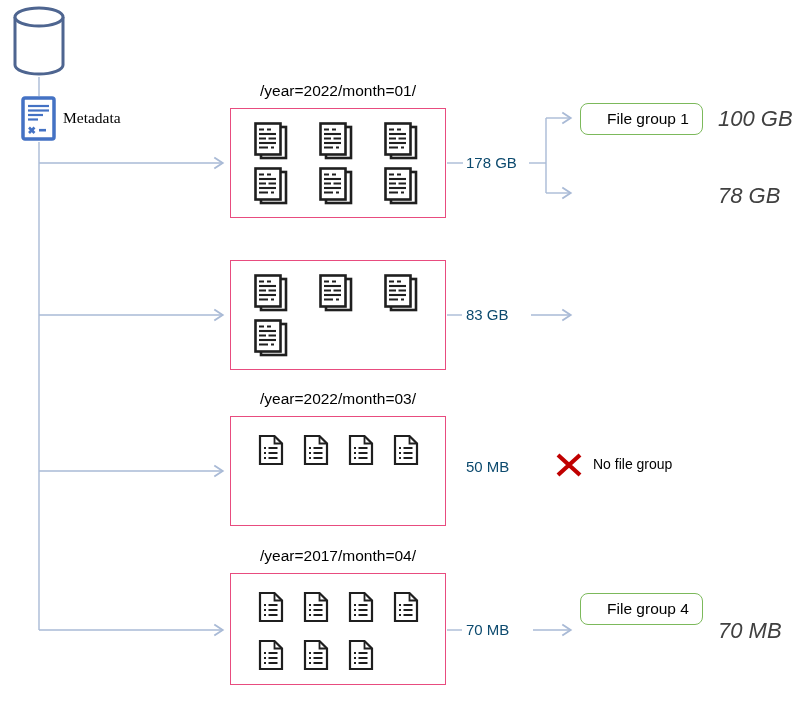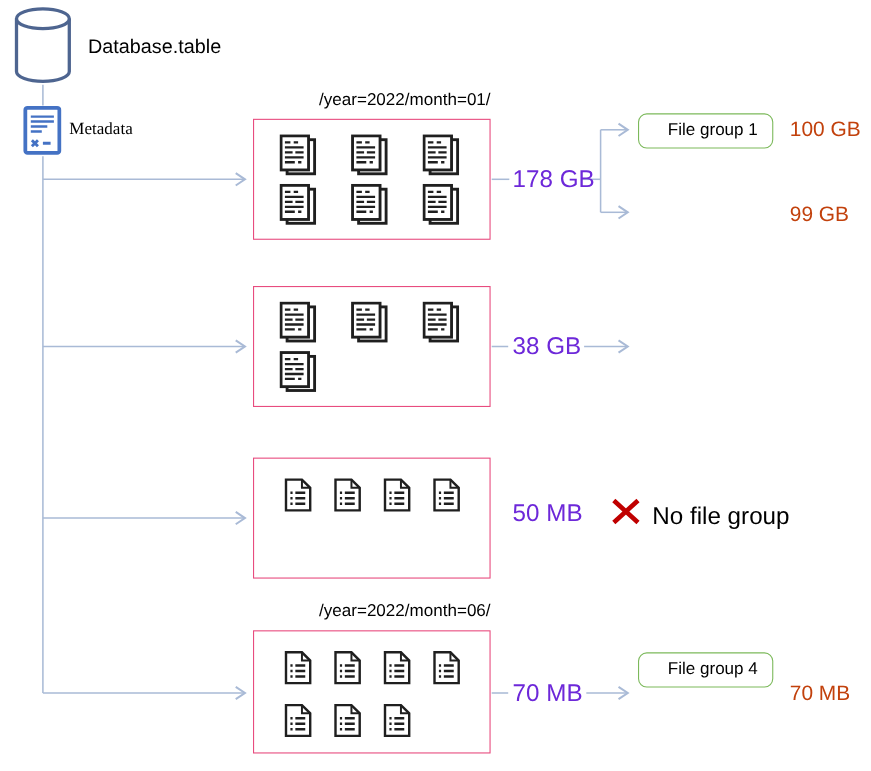--- a/index.html
+++ b/index.html
@@ -7,44 +7,44 @@
     position:relative;width:792px;height:701px;background:#fff;
     font-family:"Liberation Sans",sans-serif;color:#000;overflow:hidden;
   }
   .connectors{position:absolute;left:0;top:0;width:792px;height:701px;pointer-events:none;}
 
   .db-icon{position:absolute;left:11px;top:6px;width:56px;height:70px;}
   .db-label{position:absolute;left:80px;top:32px;font-size:18px;}
   .meta-icon{position:absolute;left:21px;top:96px;width:35px;height:45px;}
   .meta-label{position:absolute;left:63px;top:109px;font-size:15.5px;font-family:Liberation Serif, serif;}
 
-  .part-label{position:absolute;left:230px;width:216px;text-align:right;font-size:15.5px;}
+  .part-label{position:absolute;left:230px;width:216px;text-align:center;font-size:15.5px;}
   .part-box{
     position:absolute;left:230px;width:216px;box-sizing:border-box;
     border:1.6px solid #e84c7f;background:#fff;
   }
   .grid{display:flex;flex-direction:column;}
   .icon-row{display:flex;}
   .box-stacked .grid{padding:13px 0 0 23px;gap:7px;}
   .box-stacked .icon-row{gap:31px;}
   .box-single .grid{padding:17px 0 0 27px;gap:16px;}
   .box-single .icon-row{gap:19px;}
   .file-icon{display:inline-block;line-height:0;}
 
-  .size-label{position:absolute;left:466px;color:#6d28d9;font-size:22px;line-height:20px;white-space:nowrap;}
+  .size-label{position:absolute;left:466px;color:#0c4a6e;font-size:15px;line-height:20px;white-space:nowrap;}
 
   .fg-box{
     position:absolute;left:580px;width:123px;height:32px;box-sizing:border-box;
     border:1.6px solid #7cb95b;border-radius:8px;background:#fff;
     display:flex;align-items:center;justify-content:center;font-size:15.5px;padding-left:13px;
   }
-  .fg-size{position:absolute;left:718px;color:#c2410c;font-size:19px;line-height:20px;white-space:nowrap;}
+  .fg-size{position:absolute;left:718px;color:#404040;font-size:22px;line-height:20px;white-space:nowrap;font-style:italic;}
 
   .x-icon{position:absolute;left:556px;top:453px;width:26px;height:24px;line-height:0;}
-  .no-fg-label{position:absolute;left:593px;top:456px;font-size:22px;}
+  .no-fg-label{position:absolute;left:593px;top:456px;font-size:14px;}
 </style>
 </head>
 <body>
 
 <div class="canvas">
 
   <svg class="connectors" viewBox="0 0 792 701" xmlns="http://www.w3.org/2000/svg">
     <defs>
       <marker id="arrow" markerWidth="9" markerHeight="10" refX="6.5" refY="5" orient="auto">
         <path d="M1,1 L7,5 L1,9" fill="none" stroke="#a9bad6" stroke-width="1.3"></path>
@@ -74,21 +74,20 @@
       <path d="M533,630 H570" marker-end="url(#arrow)"></path>
     </g>
   </svg>
 
   <div class="db-icon">
     <svg viewBox="0 0 56 70" width="56" height="70" xmlns="http://www.w3.org/2000/svg">
       <path d="M4,11 V59 A24,9 0 0 0 52,59 V11" fill="#fff" stroke="#4e6590" stroke-width="3"></path>
       <ellipse cx="28" cy="11" rx="24" ry="9" fill="#fff" stroke="#4e6590" stroke-width="3"></ellipse>
     </svg>
   </div>
-  <div class="db-label">Database.table</div>
 
   <div class="meta-icon">
     <svg viewBox="0 0 35 45" width="35" height="45" xmlns="http://www.w3.org/2000/svg">
       <rect x="2" y="2" width="31" height="41" rx="2" fill="#fff" stroke="#4472c4" stroke-width="3.5"></rect>
       <g stroke="#4472c4" stroke-width="2.2">
         <path d="M7,10 H28"></path>
           <path d="M7,14.5 H28"></path>
           <path d="M7,19 H22"></path>
           <path d="M7,23.5 H17"></path>
       </g>
@@ -223,22 +222,23 @@
       <path d="M5,7.5 h5 M13,7.5 h4"></path>
       <path d="M5,12 h17"></path>
       <path d="M5,16.5 h7 M14.5,16.5 h7.5"></path>
       <path d="M5,21 h17"></path>
       <path d="M5,25.5 h9 M17,25.5 h3"></path>
     </g>
   </svg></span>
         </div>
       </div>
   </div>
-  <div class="size-label" style="top:305px">38 GB</div>
-
+  <div class="size-label" style="top:305px">83 GB</div>
+
+  <div class="part-label" style="top:390px">/year=2022/month=03/</div>
   <div class="part-box box-single" style="top:416px;height:110px">
     <div class="grid">
         <div class="icon-row">
           <span class="file-icon"><svg viewBox="0 0 26 32" width="26" height="32" xmlns="http://www.w3.org/2000/svg">
     <path d="M2,2 H16.5 L24,9.5 V30 H2 Z" fill="#fff" stroke="#1f1f1f" stroke-width="2.2"></path>
     <path d="M16.5,2 V9.5 H24" fill="none" stroke="#1f1f1f" stroke-width="1.8"></path>
     <g stroke="#1f1f1f" stroke-width="2.2">
       <path d="M6,14 h2 M10.5,14 h9"></path>
       <path d="M6,19 h2 M10.5,19 h9"></path>
       <path d="M6,24 h2 M10.5,24 h9"></path>
@@ -269,21 +269,21 @@
       <path d="M6,14 h2 M10.5,14 h9"></path>
       <path d="M6,19 h2 M10.5,19 h9"></path>
       <path d="M6,24 h2 M10.5,24 h9"></path>
     </g>
   </svg></span>
         </div>
       </div>
   </div>
   <div class="size-label" style="top:457px">50 MB</div>
 
-  <div class="part-label" style="top:547px">/year=2022/month=06/</div>
+  <div class="part-label" style="top:547px">/year=2017/month=04/</div>
   <div class="part-box box-single" style="top:573px;height:112px">
     <div class="grid">
         <div class="icon-row">
           <span class="file-icon"><svg viewBox="0 0 26 32" width="26" height="32" xmlns="http://www.w3.org/2000/svg">
     <path d="M2,2 H16.5 L24,9.5 V30 H2 Z" fill="#fff" stroke="#1f1f1f" stroke-width="2.2"></path>
     <path d="M16.5,2 V9.5 H24" fill="none" stroke="#1f1f1f" stroke-width="1.8"></path>
     <g stroke="#1f1f1f" stroke-width="2.2">
       <path d="M6,14 h2 M10.5,14 h9"></path>
       <path d="M6,19 h2 M10.5,19 h9"></path>
       <path d="M6,24 h2 M10.5,24 h9"></path>
@@ -348,21 +348,21 @@
         </div>
       </div>
   </div>
   <div class="size-label" style="top:620px">70 MB</div>
 
   <div class="fg-box" style="top:103px">
     <span>File group 1</span>
   </div>
   <div class="fg-size" style="top:109px">100 GB</div>
 
-  <div class="fg-size" style="top:186px">99 GB</div>
+  <div class="fg-size" style="top:186px">78 GB</div>
 
 
   <div class="fg-box" style="top:593px">
     <span>File group 4</span>
   </div>
   <div class="fg-size" style="top:621px">70 MB</div>
 
   <span class="x-icon">
     <svg viewBox="0 0 26 24" width="26" height="24" xmlns="http://www.w3.org/2000/svg">
       <path d="M2,2 L24,22 M24,2 L2,22" stroke="#c00000" stroke-width="4.2" fill="none"></path>

